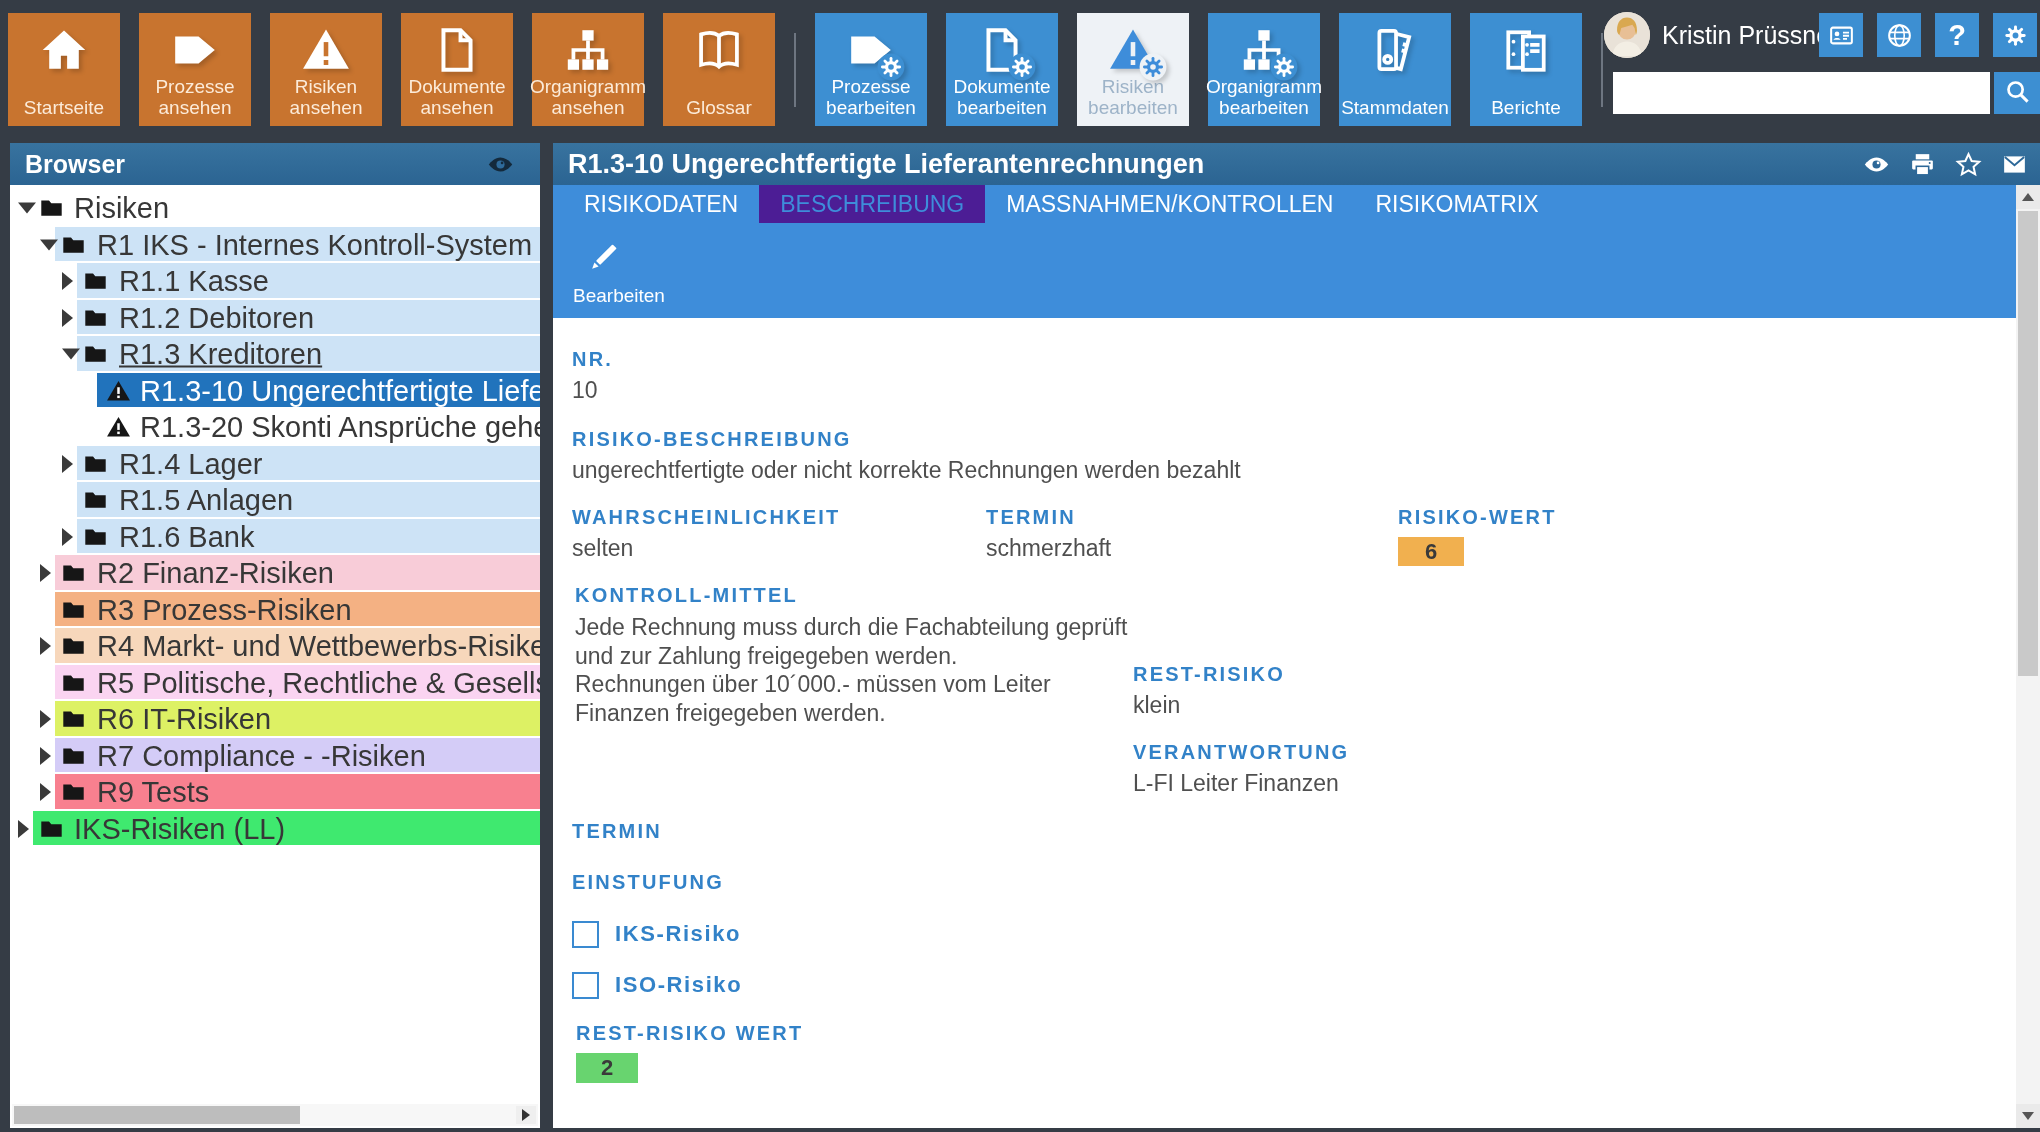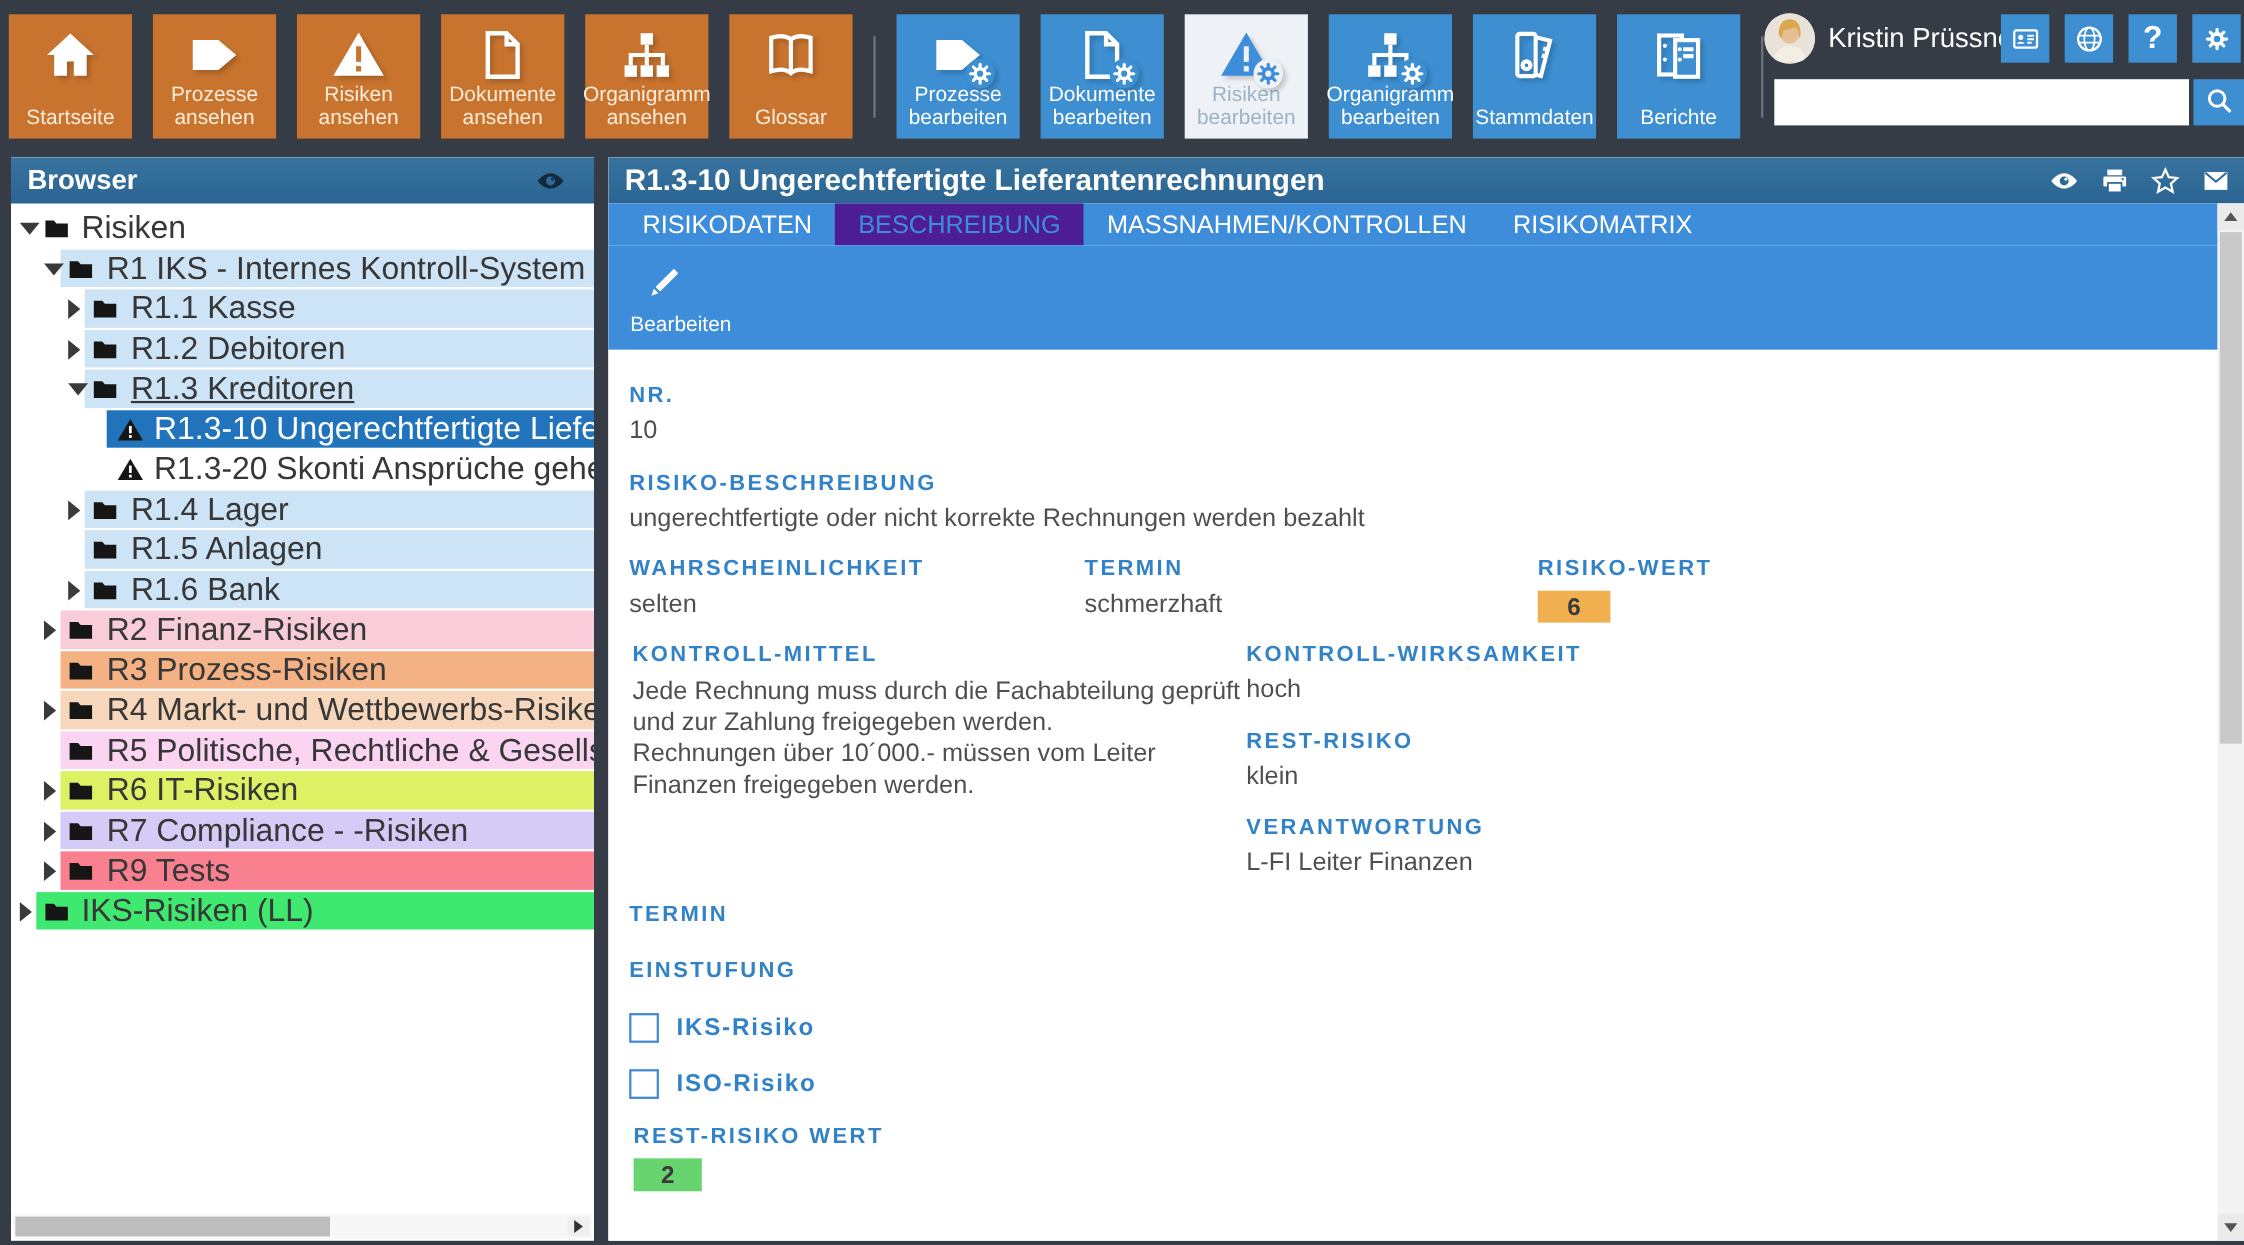--- a/index.html
+++ b/index.html
@@ -643,24 +643,20 @@
       </div>
 
       <div class="fg" style="left:22px;top:266px">
         <div class="flabel">KONTROLL-MITTEL</div>
         <div class="fvalue multiline">Jede Rechnung muss durch die Fachabteilung geprüft
 und zur Zahlung freigegeben werden.
 Rechnungen über 10´000.- müssen vom Leiter
 Finanzen freigegeben werden.</div>
       </div>
 
-      <div class="fg" style="left:580px;top:266px">
-        <div class="flabel">KONTROLL-WIRKSAMKEIT</div>
-        <div class="fvalue">hoch</div>
-      </div>
 
       <div class="fg" style="left:580px;top:345px">
         <div class="flabel">REST-RISIKO</div>
         <div class="fvalue">klein</div>
       </div>
 
       <div class="fg" style="left:580px;top:423px">
         <div class="flabel">VERANTWORTUNG</div>
         <div class="fvalue">L-FI Leiter Finanzen</div>
       </div>

